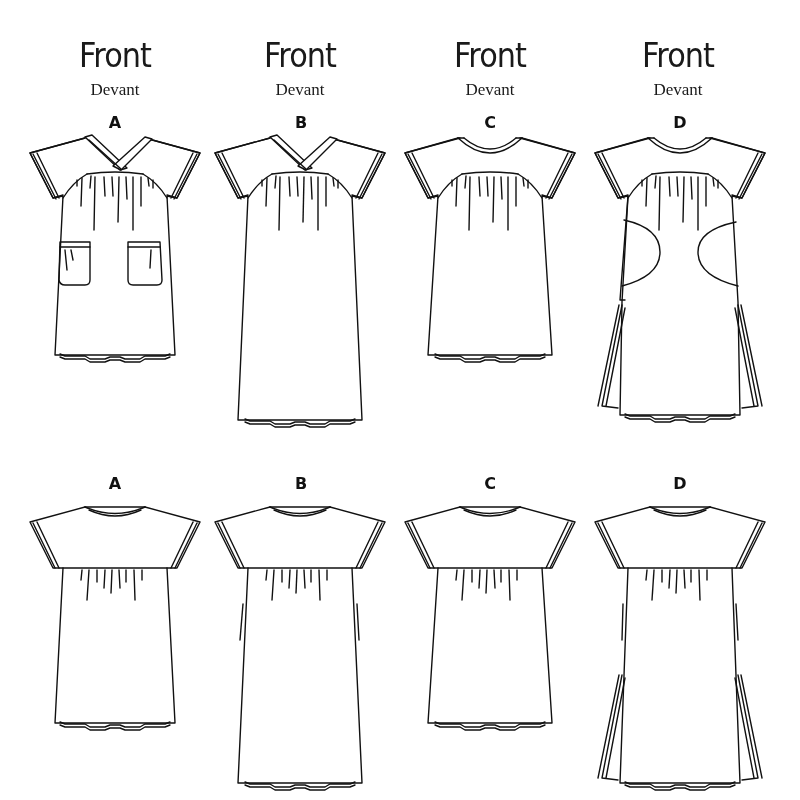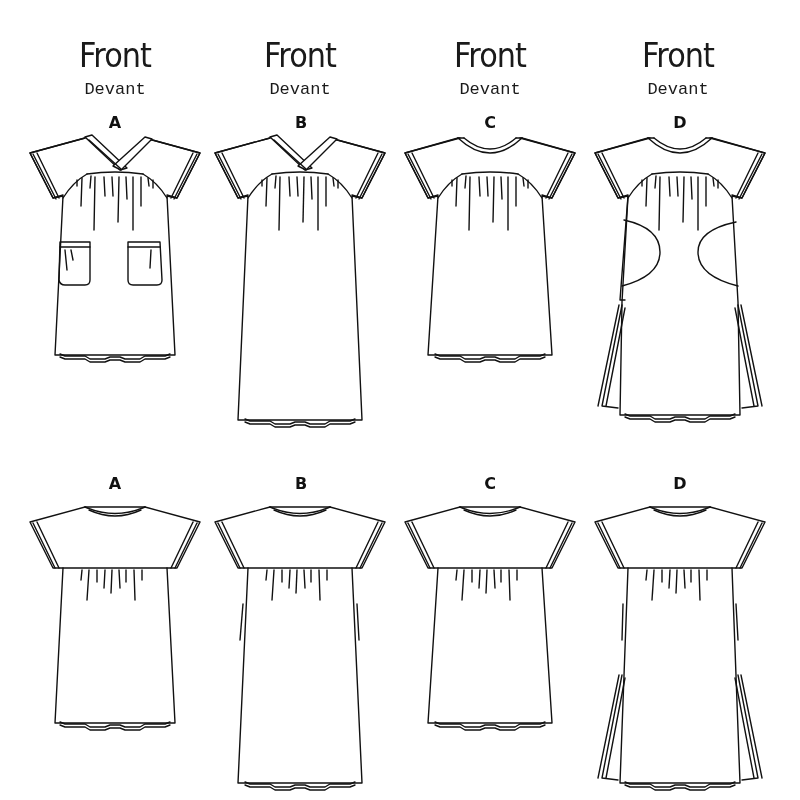--- a/index.html
+++ b/index.html
@@ -1,19 +1,19 @@
 <!DOCTYPE html>
 <html><head>
 <meta charset="utf-8">
 <style>
   html, body { margin:0; padding:0; background:#ffffff; }
   body { width:800px; height:800px; position:relative; overflow:hidden; font-family:"Liberation Sans", sans-serif; }
   .title { position:absolute; width:190px; text-align:center; color:#1a1a1a; }
   .front { top:36px; font-size:33px; font-weight:400; letter-spacing:-1px; font-family:"DejaVu Sans", sans-serif; transform:scaleX(0.92); }
-  .devant { top:80px; font-size:17px; font-family:Liberation Mono, monospace; }
+  .devant { top:80px; font-size:17px; font-family:Liberation Serif, serif; }
   .letter { position:absolute; width:40px; text-align:center; font-weight:700; font-size:16px; color:#111; font-family:"DejaVu Sans", sans-serif; }
   svg.art { position:absolute; left:0; top:0; }
   svg.art path, svg.art line, svg.art polyline { fill:none; stroke:#111; stroke-width:1.4; stroke-linejoin:round; stroke-linecap:round; }
   svg.art .white { fill:#fff; }
 </style>
 </head>
 <body>
 
 <div class="title front" style="left:20px">Front</div>
 <div class="title front" style="left:205px">Front</div>

